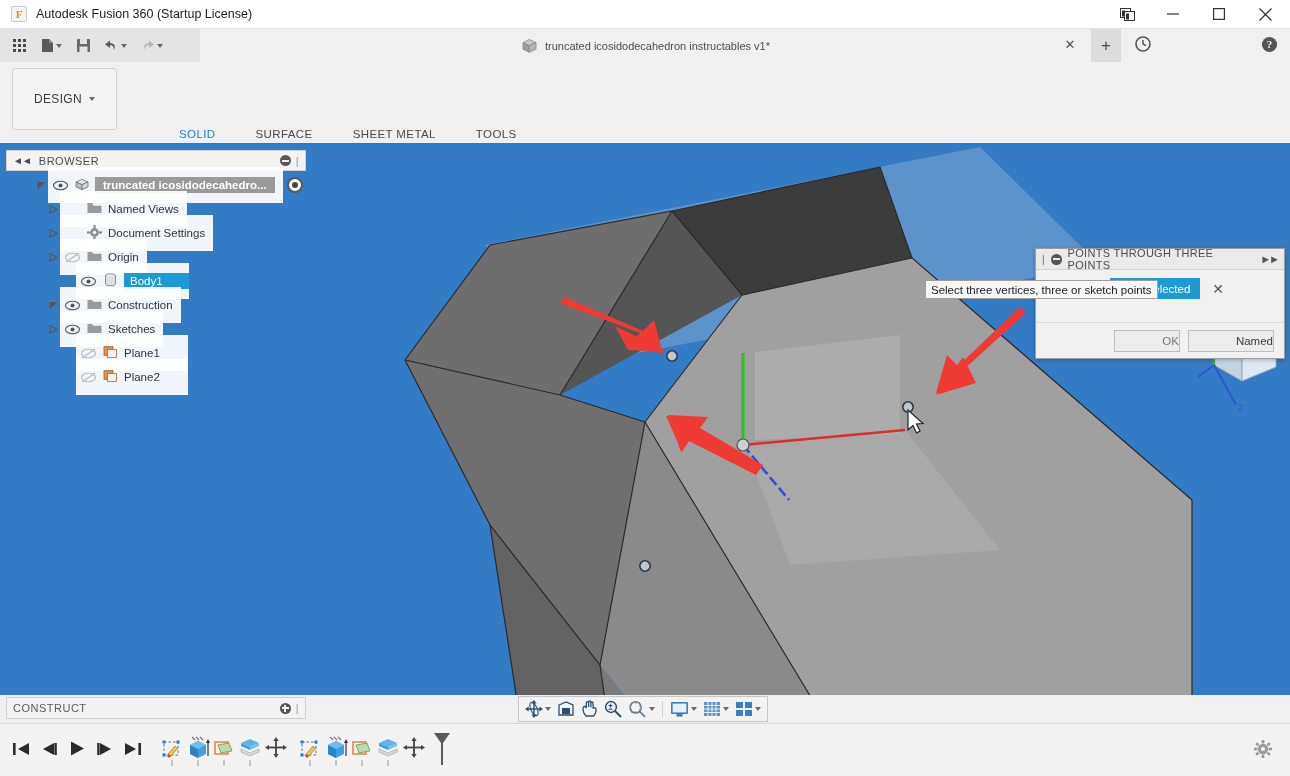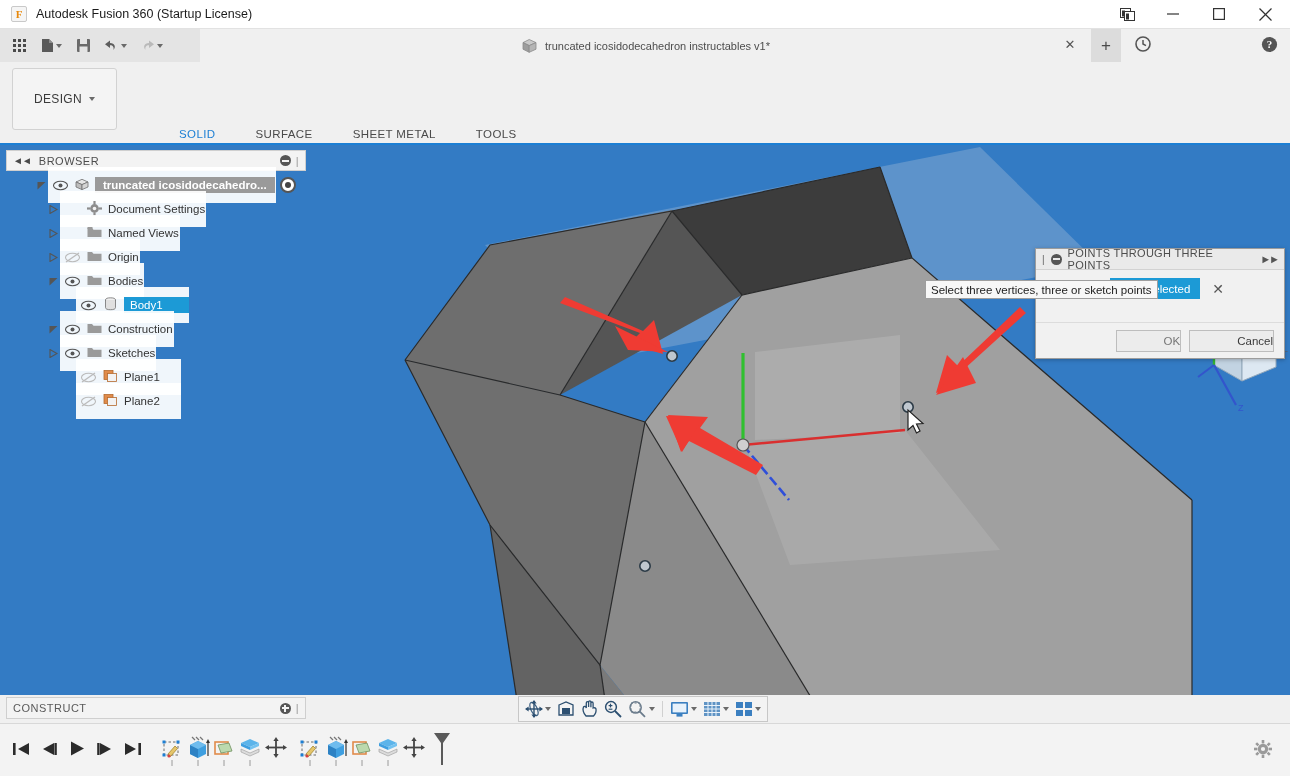--- a/index.html
+++ b/index.html
@@ -114,21 +114,21 @@
   }
   .browser-head .collapse { color: #4a4a4a; margin-right: 8px; font-size: 10px; letter-spacing: -1px; }
   .browser-head .right-ic { margin-left: auto; display: flex; align-items: center; gap: 5px; }
   .dot-ic { width: 11px; height: 11px; border-radius: 50%; background: #555; position: relative; }
   .dot-ic::after { content: ""; position: absolute; left: 2px; top: 4.5px; width: 7px; height: 2px; background: #f3f3f3; }
   .tree { margin-top: 4px; }
   .tnode { display: flex; align-items: center; height: 20px; margin-bottom: 4px; }
   .twist { width: 14px; height: 20px; display: flex; align-items: center; justify-content: center; }
   .twist svg { display: block; }
   .tpill {
-    display: flex; align-items: center; gap: 6px; height: 36px; padding: 0 1px 0 4px;
+    display: flex; align-items: center; gap: 6px; height: 36px; padding: 0 8px 0 4px;
     background: rgba(255,255,255,0.93);
   }
   .tpill.root { background: rgba(255,255,255,0.93); }
   .eye { width: 17px; height: 14px; display: flex; align-items: center; justify-content: center; }
   .tlabel { color: #333; white-space: nowrap; font-size: 11.5px; }
   .tlabel.sel { background: #1c9ad6; color: #fff; padding: 2px 26px 2px 6px; }
   .tlabel.rootlabel { background: #9a9a9a; color: #fff; padding: 2px 8px; font-weight: bold; }
   .root-radio { width: 16px; height: 16px; border-radius: 50%; border: 2px solid #555; display: flex; align-items: center; justify-content: center; margin-left: 4px; background: #fff; }
   .root-radio i { width: 6px; height: 6px; border-radius: 50%; background: #444; display: block; }
 
@@ -680,20 +680,38 @@
 
       <div class="tnode" style="padding-left:40px">
         <span class="twist">
           <svg width="9" height="9" viewBox="0 0 9 9">
               <path d="M1 0.5 L1 8.5 L8 4.5 Z" fill="none" stroke="#555" stroke-width="1.1"></path>
             </svg>
         </span>
         <span class="tpill">
           <span class="eye"></span>
           <span>
+            <svg width="15" height="12" viewBox="0 0 15 12">
+                <path d="M0.5 2 L5 2 L6.5 3.7 L14.5 3.7 L14.5 11 L0.5 11 Z" fill="#9a9a9a"></path>
+                <rect x="0.5" y="1" width="5" height="2" fill="#9a9a9a"></rect>
+              </svg>
+          </span>
+          <span class="tlabel">Named Views</span>
+        </span>
+      </div>
+
+      <div class="tnode" style="padding-left:40px">
+        <span class="twist">
+          <svg width="9" height="9" viewBox="0 0 9 9">
+              <path d="M1 0.5 L1 8.5 L8 4.5 Z" fill="none" stroke="#555" stroke-width="1.1"></path>
+            </svg>
+        </span>
+        <span class="tpill">
+          <span class="eye"></span>
+          <span>
             <svg width="15" height="15" viewBox="0 0 15 15">
                 <circle cx="7.5" cy="7.5" r="4.4" fill="#8d8d8d"></circle>
                 <circle cx="7.5" cy="7.5" r="1.8" fill="#f3f3f3"></circle>
                 <g fill="#8d8d8d">
                   <rect x="6.4" y="0" width="2.2" height="3"></rect>
                   <rect x="6.4" y="12" width="2.2" height="3"></rect>
                   <rect x="0" y="6.4" width="3" height="2.2"></rect>
                   <rect x="12" y="6.4" width="3" height="2.2"></rect>
                 </g>
               </svg>
@@ -702,74 +720,35 @@
         </span>
       </div>
 
       <div class="tnode" style="padding-left:40px">
         <span class="twist">
           <svg width="9" height="9" viewBox="0 0 9 9">
               <path d="M1 0.5 L1 8.5 L8 4.5 Z" fill="none" stroke="#555" stroke-width="1.1"></path>
             </svg>
         </span>
         <span class="tpill">
-          <span class="eye"></span>
-          <span>
-            <svg width="15" height="12" viewBox="0 0 15 12">
-                <path d="M0.5 2 L5 2 L6.5 3.7 L14.5 3.7 L14.5 11 L0.5 11 Z" fill="#9a9a9a"></path>
-                <rect x="0.5" y="1" width="5" height="2" fill="#9a9a9a"></rect>
-              </svg>
-          </span>
-          <span class="tlabel">Named Views</span>
-        </span>
-      </div>
-
-      <div class="tnode" style="padding-left:40px">
-        <span class="twist">
-          <svg width="9" height="9" viewBox="0 0 9 9">
-              <path d="M1 0.5 L1 8.5 L8 4.5 Z" fill="none" stroke="#555" stroke-width="1.1"></path>
-            </svg>
-        </span>
-        <span class="tpill">
           <span class="eye">
             <svg width="15" height="11" viewBox="0 0 15 11">
                 <ellipse cx="7.5" cy="5.5" rx="7" ry="4.2" fill="none" stroke="#bbb" stroke-width="1.1"></ellipse>
                 <line x1="1" y1="10" x2="14" y2="1" stroke="#bbb" stroke-width="1.3"></line>
               </svg>
           </span>
           <span>
             <svg width="15" height="12" viewBox="0 0 15 12">
                 <path d="M0.5 2 L5 2 L6.5 3.7 L14.5 3.7 L14.5 11 L0.5 11 Z" fill="#9a9a9a"></path>
               </svg>
           </span>
           <span class="tlabel">Origin</span>
         </span>
       </div>
 
-      <div class="tnode" style="padding-left:40px">
-        <span class="twist">
-          <svg width="9" height="9" viewBox="0 0 9 9">
-              <path d="M0.5 1 L8.5 1 L0.5 8.5 Z" fill="#555"></path>
-            </svg>
-        </span>
-        <span class="tpill">
-          <span class="eye">
-            <svg width="15" height="11" viewBox="0 0 15 11">
-                <ellipse cx="7.5" cy="5.5" rx="7" ry="4.2" fill="none" stroke="#555" stroke-width="1.1"></ellipse>
-                <circle cx="7.5" cy="5.5" r="2" fill="#555"></circle>
-              </svg>
-          </span>
-          <span>
-            <svg width="15" height="12" viewBox="0 0 15 12">
-                <path d="M0.5 2 L5 2 L6.5 3.7 L14.5 3.7 L14.5 11 L0.5 11 Z" fill="#9a9a9a"></path>
-              </svg>
-          </span>
-          <span class="tlabel">Bodies</span>
-        </span>
-      </div>
 
       <div class="tnode" style="padding-left:70px">
         <span class="tpill" style="padding-right:0">
           <span class="eye">
             <svg width="15" height="11" viewBox="0 0 15 11">
                 <ellipse cx="7.5" cy="5.5" rx="7" ry="4.2" fill="none" stroke="#555" stroke-width="1.1"></ellipse>
                 <circle cx="7.5" cy="5.5" r="2" fill="#555"></circle>
               </svg>
           </span>
           <span style="position:relative;z-index:2">
@@ -881,21 +860,21 @@
           <svg width="11" height="13" viewBox="0 0 11 13">
               <path d="M0.5,0.5 L0.5,11 L3.5,8 L5.5,12.5 L7.5,11.7 L5.5,7.5 L9.5,7 Z" fill="#fff" stroke="#1c6f9e" stroke-width=".8"></path>
             </svg>
           <span>1 Selected</span>
         </button>
         <span class="dlg-x">✕</span>
       </div>
     </div>
     <div class="dlg-footer">
       <button class="dbtn">OK</button>
-      <button class="dbtn cancel">Cancel</button>
+      <button class="dbtn cancel">Named</button>
     </div>
   </div>
 
   <div class="tooltip">Select three vertices, three or sketch points</div>
 
   <div class="navbar">
     <span class="nav-item">
       <svg width="18" height="18" viewBox="0 0 18 18">
           <ellipse cx="9" cy="9" rx="3.2" ry="7.2" fill="none" stroke="#3a5e80" stroke-width="1.2" transform="rotate(-25 9 9)"></ellipse>
           <line x1="9" y1="1" x2="9" y2="17" stroke="#2c4f70" stroke-width="1.4"></line>

